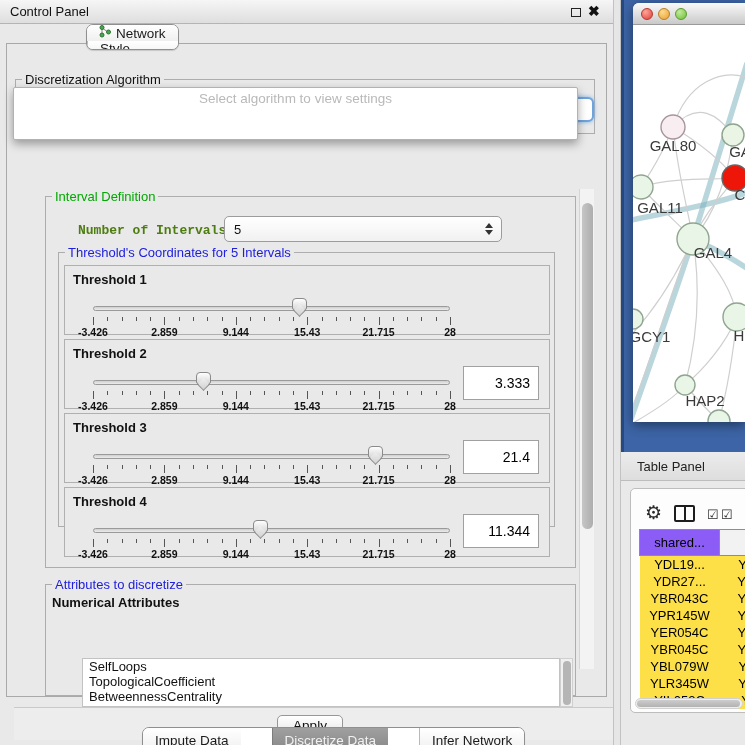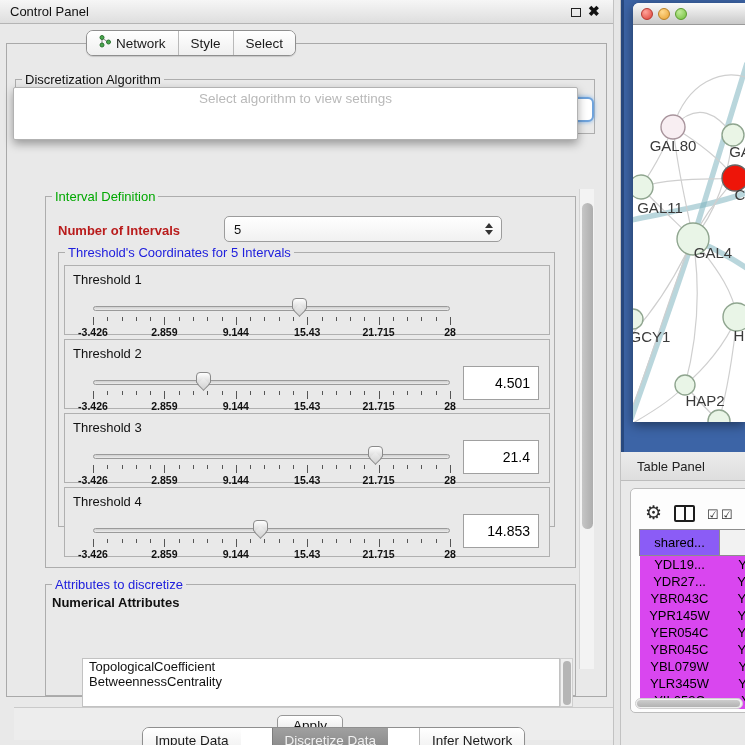--- a/index.html
+++ b/index.html
@@ -18,21 +18,21 @@
 
   
   .seg-group { display:flex; height:26px; border:1px solid #8f8f8f; border-radius:7px;
     overflow:hidden; background:#fff; box-shadow:0 1px 1px rgba(0,0,0,.15); }
   .seg { display:flex; align-items:center; gap:5px; padding:0 12px; font-size:13.5px;
     color:#1a1a1a; background:linear-gradient(#ffffff,#efefef); border-left:1px solid #b9b9b9;
     white-space:nowrap; cursor:default; }
   .seg:first-child { border-left:none; }
   .seg.selected { background:linear-gradient(#a0a0a0,#868686); color:#f2f2f2;
     border-left-color:#7d7d7d; }
-  #top-tabs { left:86px; top:30px; z-index:30; }
+  #top-tabs { left:86px; top:24px; z-index:30;flex-direction:column; }
   #bottom-tabs { left:142px; top:727px; z-index:30;gap:31px; }
 
   
   #outer-pane { left:6px; top:43px; width:601px; height:654px;
     border:1px solid #a9a9a9; background:#e9e9e9; }
 
   .groupbox { position:absolute; border:1px solid #adadad; background:transparent; }
   .group-label { position:absolute; top:-8px; left:6px; background:#e9e9e9;
     padding:0 3px; font-size:13px; color:#111; }
   .group-label.green { color:#00a800; }
@@ -61,21 +61,21 @@
   .algo-option.bold { font-weight:bold; }
 
   
   .vscroll-track { position:absolute; background:#f3f3f3; border-left:1px solid #d5d5d5; }
   .vscroll-thumb { position:absolute; border-radius:6px;
     background:linear-gradient(90deg,#c6c6c6,#adadad); }
 
   
   .threshold-panel { position:absolute; left:62px; width:486px; height:70px;
     border:1px solid #b0b0b0; background:#e9e9e9; }
-  .th-label { position:absolute; left:8px; top:6px; font-size:13px; font-weight:normal; color:#111; }
+  .th-label { position:absolute; left:8px; top:6px; font-size:13px; font-weight:bold; color:#111; }
   .th-track { position:absolute; left:28px; top:40px; width:357px; height:5px;
     border:1px solid #9a9a9a; border-radius:3px;
     background:linear-gradient(#cfcfcf,#ececec); }
   .th-handle { position:absolute; top:32px; width:15px; height:12px;
     background:linear-gradient(#fefefe,#d8d8d8); border:1px solid #8a8a8a;
     border-radius:4px 4px 2px 2px; z-index:3; }
   .th-handle:after { content:""; position:absolute; left:2.2px; top:7px; width:8px; height:8px;
     background:linear-gradient(135deg,#efefef,#d2d2d2); border:1px solid #8a8a8a;
     border-top:none; border-left:none; transform:rotate(45deg); }
   .th-ticks { position:absolute; left:28px; top:51px; width:357px; height:10px; }
@@ -136,21 +136,21 @@
   .checkbox-icon { position:absolute; top:18px; font-size:13px; color:#2b2b2b; }
   #check1 { left:76px; } #check2 { left:90px; }
 
   #node-table { left:8px; top:40px; width:150px; border-collapse:collapse; font-size:13px;
     color:#000; table-layout:fixed; }
   #node-table th { height:26px; border:1px solid #8d8d8d; font-weight:normal;
     font-size:13px; text-align:center; overflow:hidden; white-space:nowrap; }
   th.col-shared { width:80px; background:#8b5cf6; }
   th.col-name   { width:70px; background:#f2f2f2; }
   #node-table td { height:17px; text-align:center; overflow:hidden; white-space:nowrap;
-    background:#d946ef; }
+    background:#fde047; }
   #hscroll { left:4px; top:209px; width:108px; height:11px; background:#efefef;
     border-radius:6px; border:1px solid #d0d0d0; }
   #hscroll-thumb { left:1px; top:1px; width:103px; height:7px; border-radius:4px;
     background:linear-gradient(#cdcdcd,#b2b2b2); }
 
   svg text { font-family:"Liberation Sans", sans-serif; }
 </style>
 </head>
 <body>
 
@@ -190,21 +190,21 @@
       </div>
 
 
       <div class="vscroll-track" style="left:572px; top:145px; width:15px; height:480px;">
         <div class="vscroll-thumb" style="left:2px; top:14px; width:11px; height:326px;"></div>
       </div>
 
       <div class="groupbox" style="left:38px; top:152px; width:531px; height:372px;">
         <span class="group-label green">Interval Definition</span>
 
-        <div class="abs" style="left:12px; top:68px; font-weight:bold; font-size:13px; color:#b91c1c; position:absolute; top:26px;">Number of Intervals</div>
+        <div class="abs" style="left:32px; top:68px; font-weight:bold; font-size:13px; color:#4d7c0f; position:absolute; top:26px;font-family:Liberation Mono, monospace;">Number of Intervals</div>
         <div class="combo" style="left:178px; top:19px; width:278px; height:26px;">
           <span>5</span>
           <span class="stepper">
               <i class="up"></i>
               <i class="down"></i>
             </span>
         </div>
 
         <div class="groupbox" style="left:12px; top:55px; width:497px; height:275px;">
           <span class="group-label blue">Threshold's Coordinates for 5 Intervals</span>
@@ -283,21 +283,21 @@
                   <span class="tick major" style="left:357.0px"></span>
                 </div>
                 <div class="th-ticklabels">
                   <span class="ticklabel" style="left:0.0px">-3.426</span>
                   <span class="ticklabel" style="left:71.4px">2.859</span>
                   <span class="ticklabel" style="left:142.8px">9.144</span>
                   <span class="ticklabel" style="left:214.2px">15.43</span>
                   <span class="ticklabel" style="left:285.6px">21.715</span>
                   <span class="ticklabel" style="left:357.0px">28</span>
                 </div>
-                <div class="th-value">4.501</div>
+                <div class="th-value">3.333</div>
               </div>
               <div class="threshold-panel" style="left: 5px; top: 160px;">
                 <div class="th-label">Threshold 3</div>
                 <div class="th-track"></div>
                 <div class="th-handle" style="left:302.5px"></div>
                 <div class="th-ticks">
                   <span class="tick major" style="left:0.0px"></span>
                   <span class="tick minor" style="left:14.3px"></span>
                   <span class="tick minor" style="left:28.6px"></span>
                   <span class="tick minor" style="left:42.8px"></span>
@@ -367,32 +367,33 @@
                   <span class="tick major" style="left:357.0px"></span>
                 </div>
                 <div class="th-ticklabels">
                   <span class="ticklabel" style="left:0.0px">-3.426</span>
                   <span class="ticklabel" style="left:71.4px">2.859</span>
                   <span class="ticklabel" style="left:142.8px">9.144</span>
                   <span class="ticklabel" style="left:214.2px">15.43</span>
                   <span class="ticklabel" style="left:285.6px">21.715</span>
                   <span class="ticklabel" style="left:357.0px">28</span>
                 </div>
-                <div class="th-value">14.853</div>
+                <div class="th-value">11.344</div>
               </div>
             </div>
         </div>
       </div>
 
       <div class="groupbox" style="left:38px; top:540px; width:531px; height:112px;">
         <span class="group-label blue">Attributes to discretize</span>
         <div style="position:absolute; left:6px; top:10px; font-weight:bold; font-size:13px; color:#111;">Numerical Attributes</div>
       </div>
 
       <div id="attr-list" class="abs">
+          <div class="attr-item">SelfLoops</div>
           <div class="attr-item">TopologicalCoefficient</div>
           <div class="attr-item">BetweennessCentrality</div>
         </div>
       <div id="attr-scroll" class="abs">
         <div id="attr-thumb" class="abs"></div>
       </div>
 
       <div id="apply-bar" class="abs">
         <div id="apply-button" class="abs">Apply</div>
       </div>

